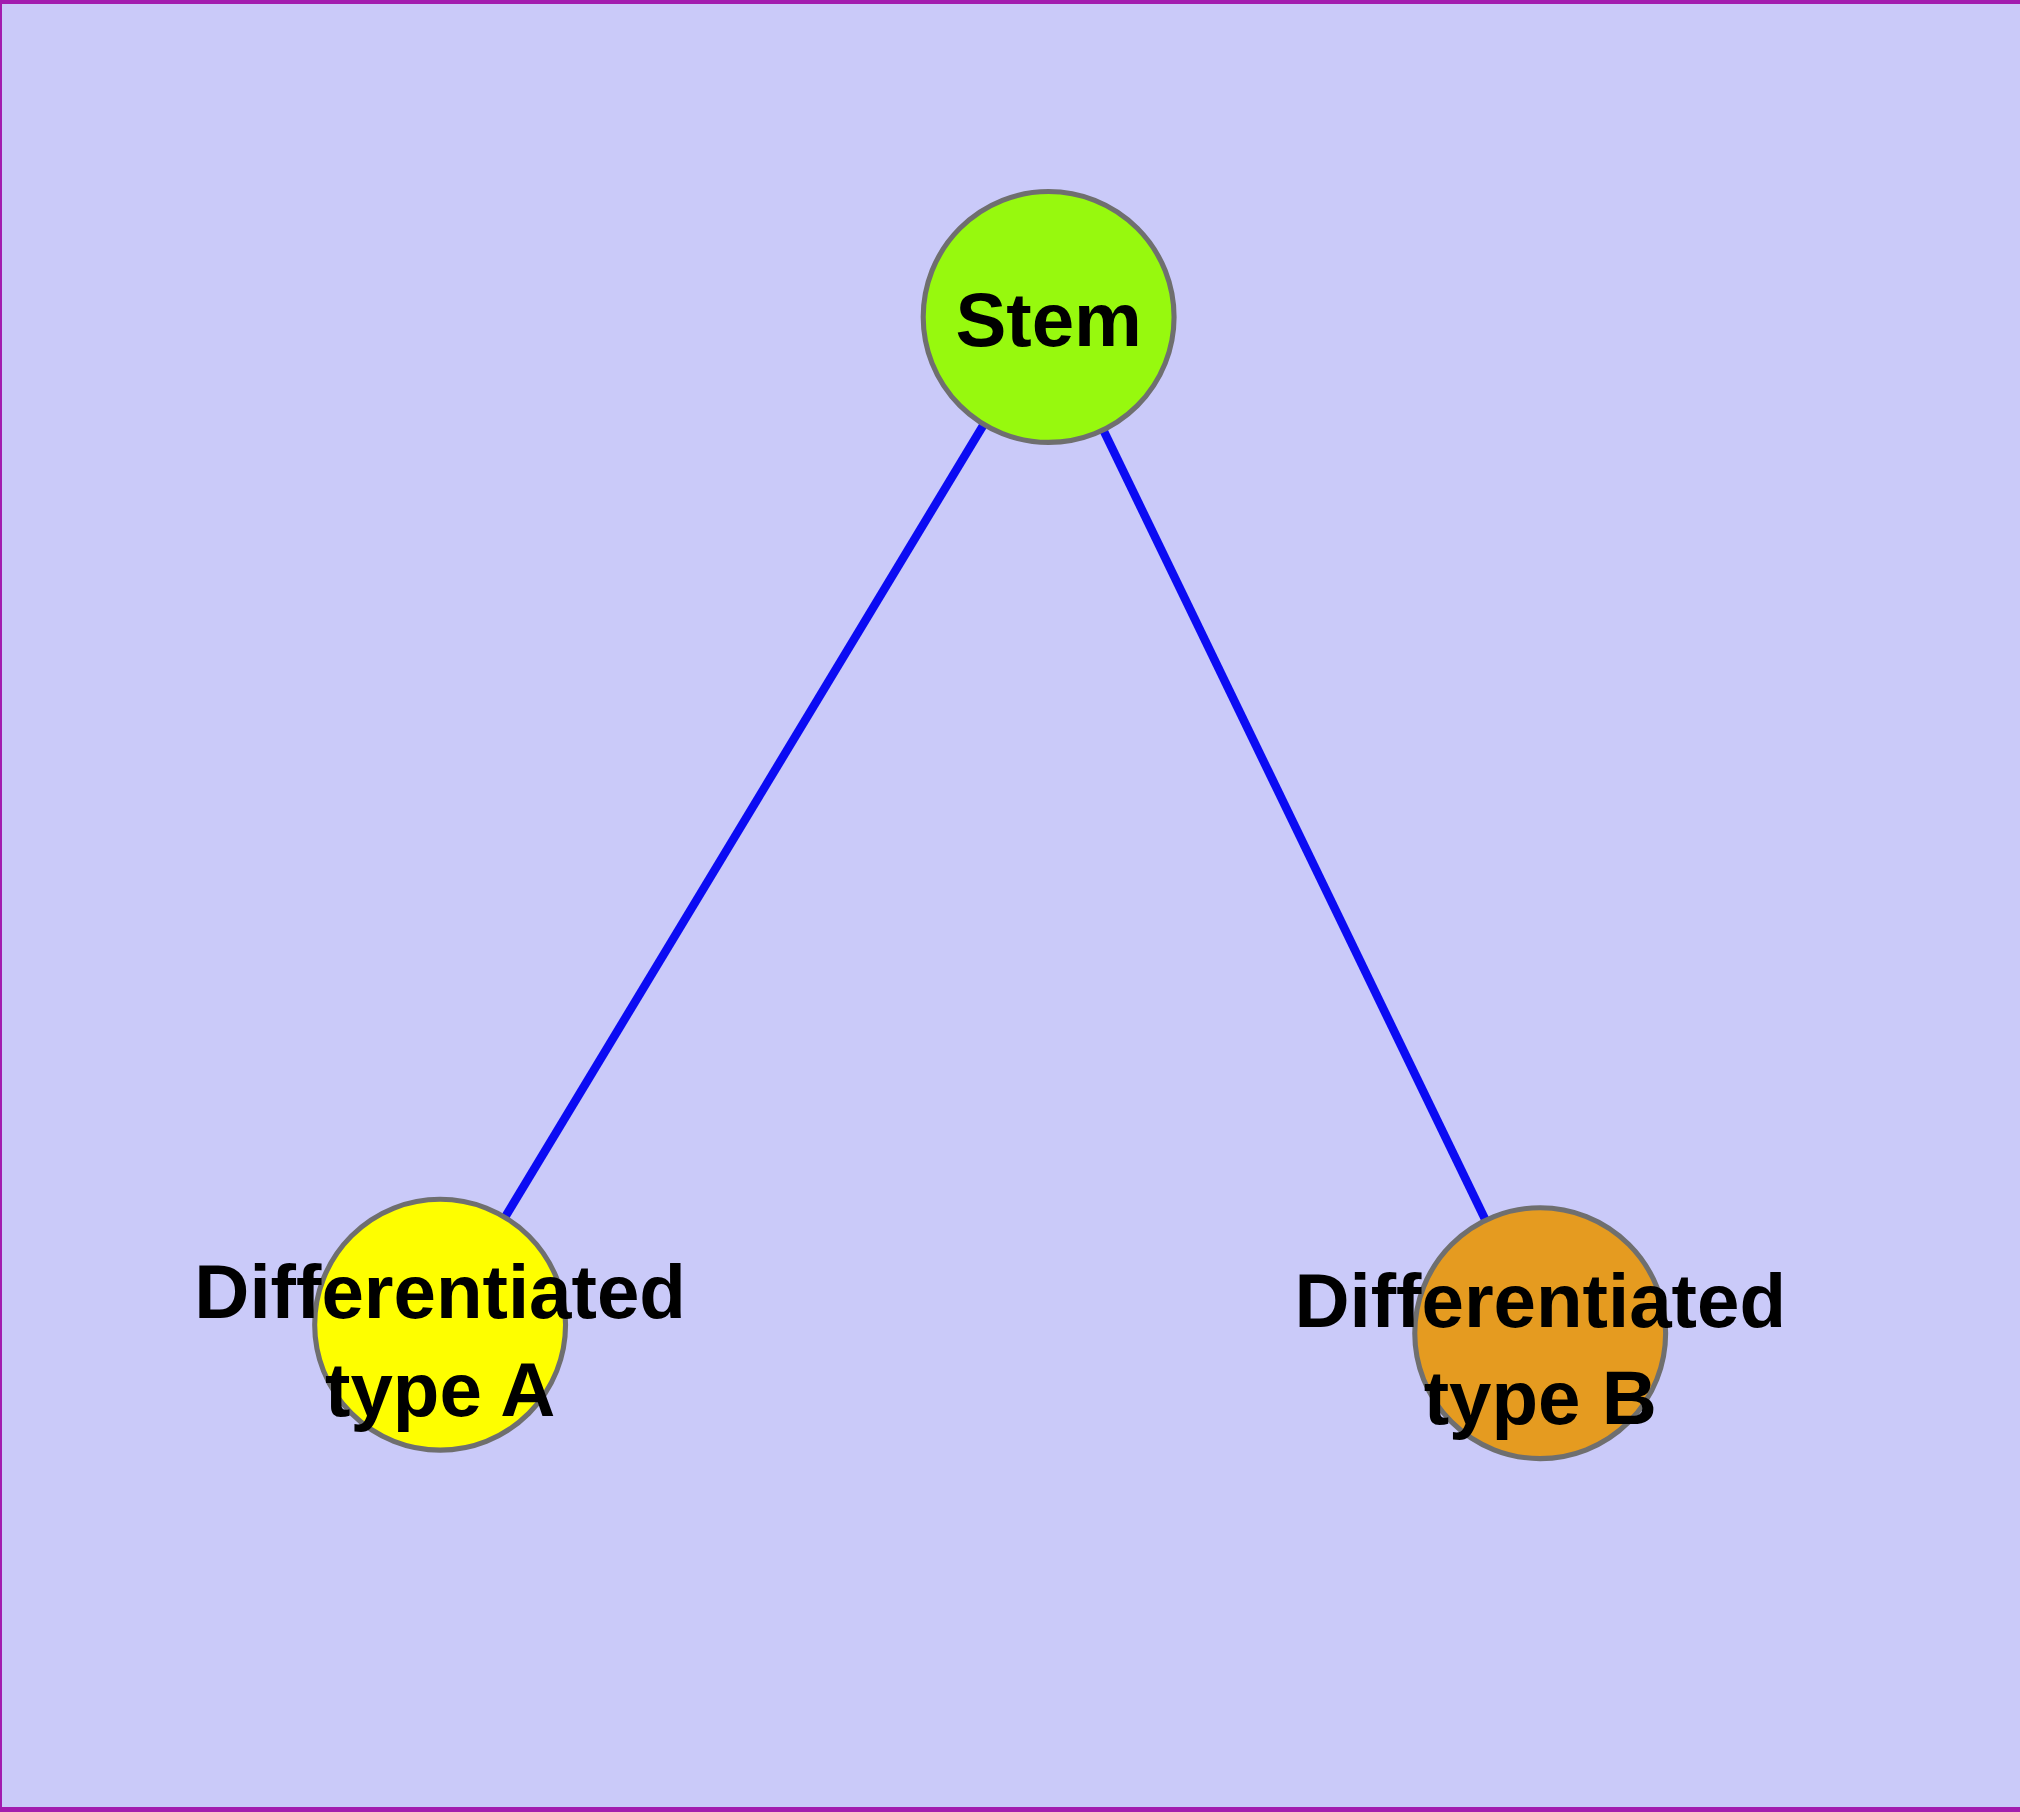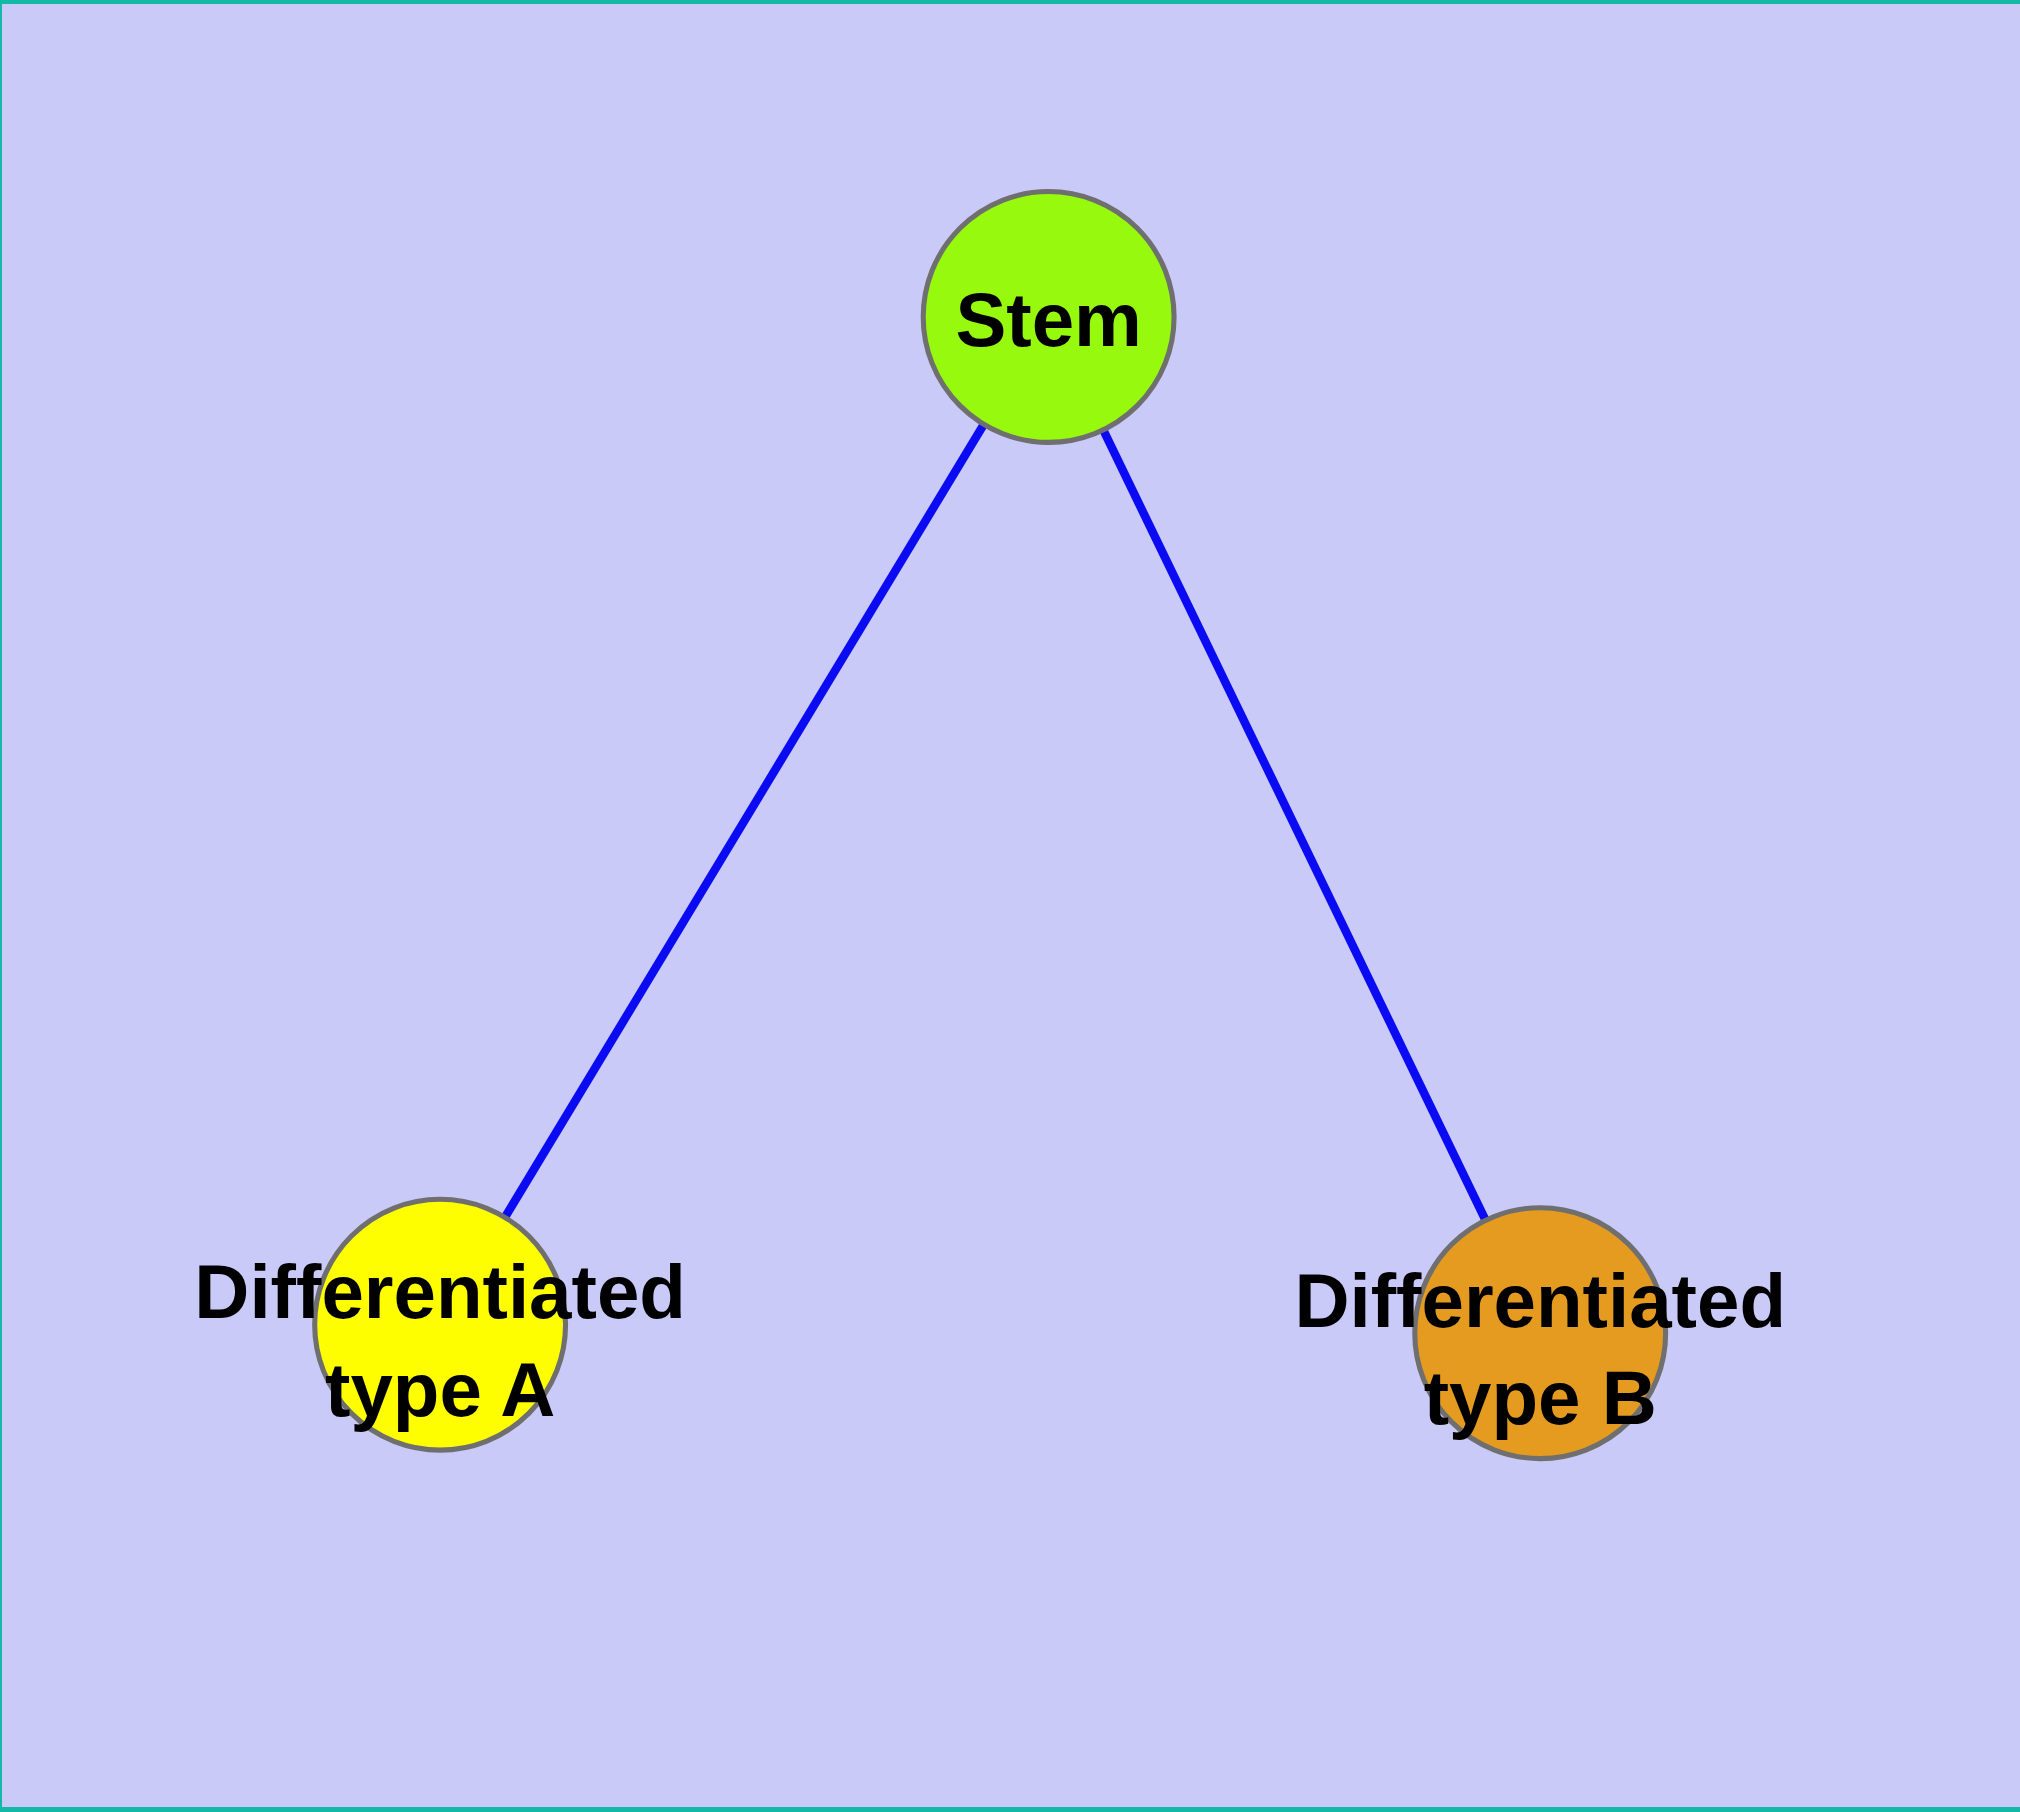--- a/index.html
+++ b/index.html
@@ -4,21 +4,21 @@
 <style>
   html, body {
     margin: 0;
     padding: 0;
     background: #ffffff;
   }
   .page {
     position: relative;
     width: 2021px;
     height: 1812px;
-    background: #14b8a6;
+    background: #a21caf;
     overflow: hidden;
     font-family: "Liberation Sans", sans-serif;
   }
   .plot-bg {
     position: absolute;
     left: 1.7px;
     right: 0;
     top: 4.2px;
     bottom: 5.1px;
   }

